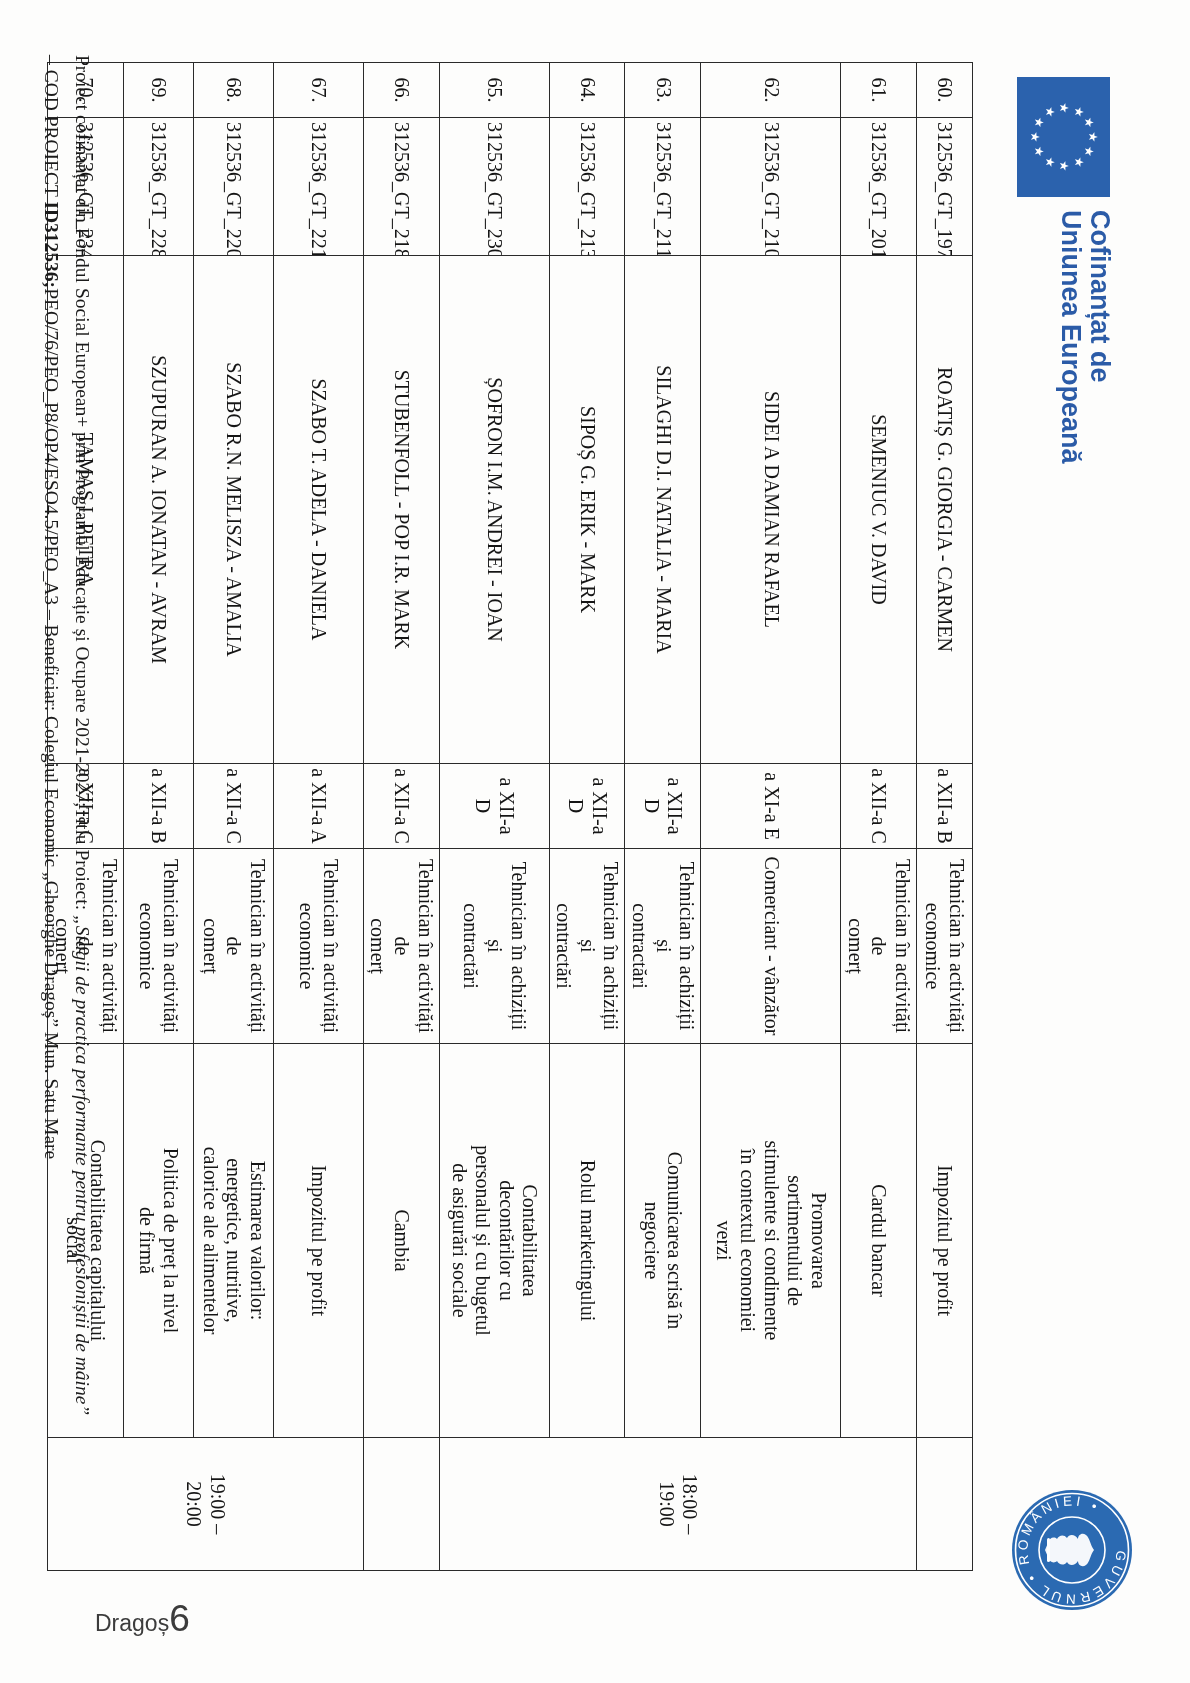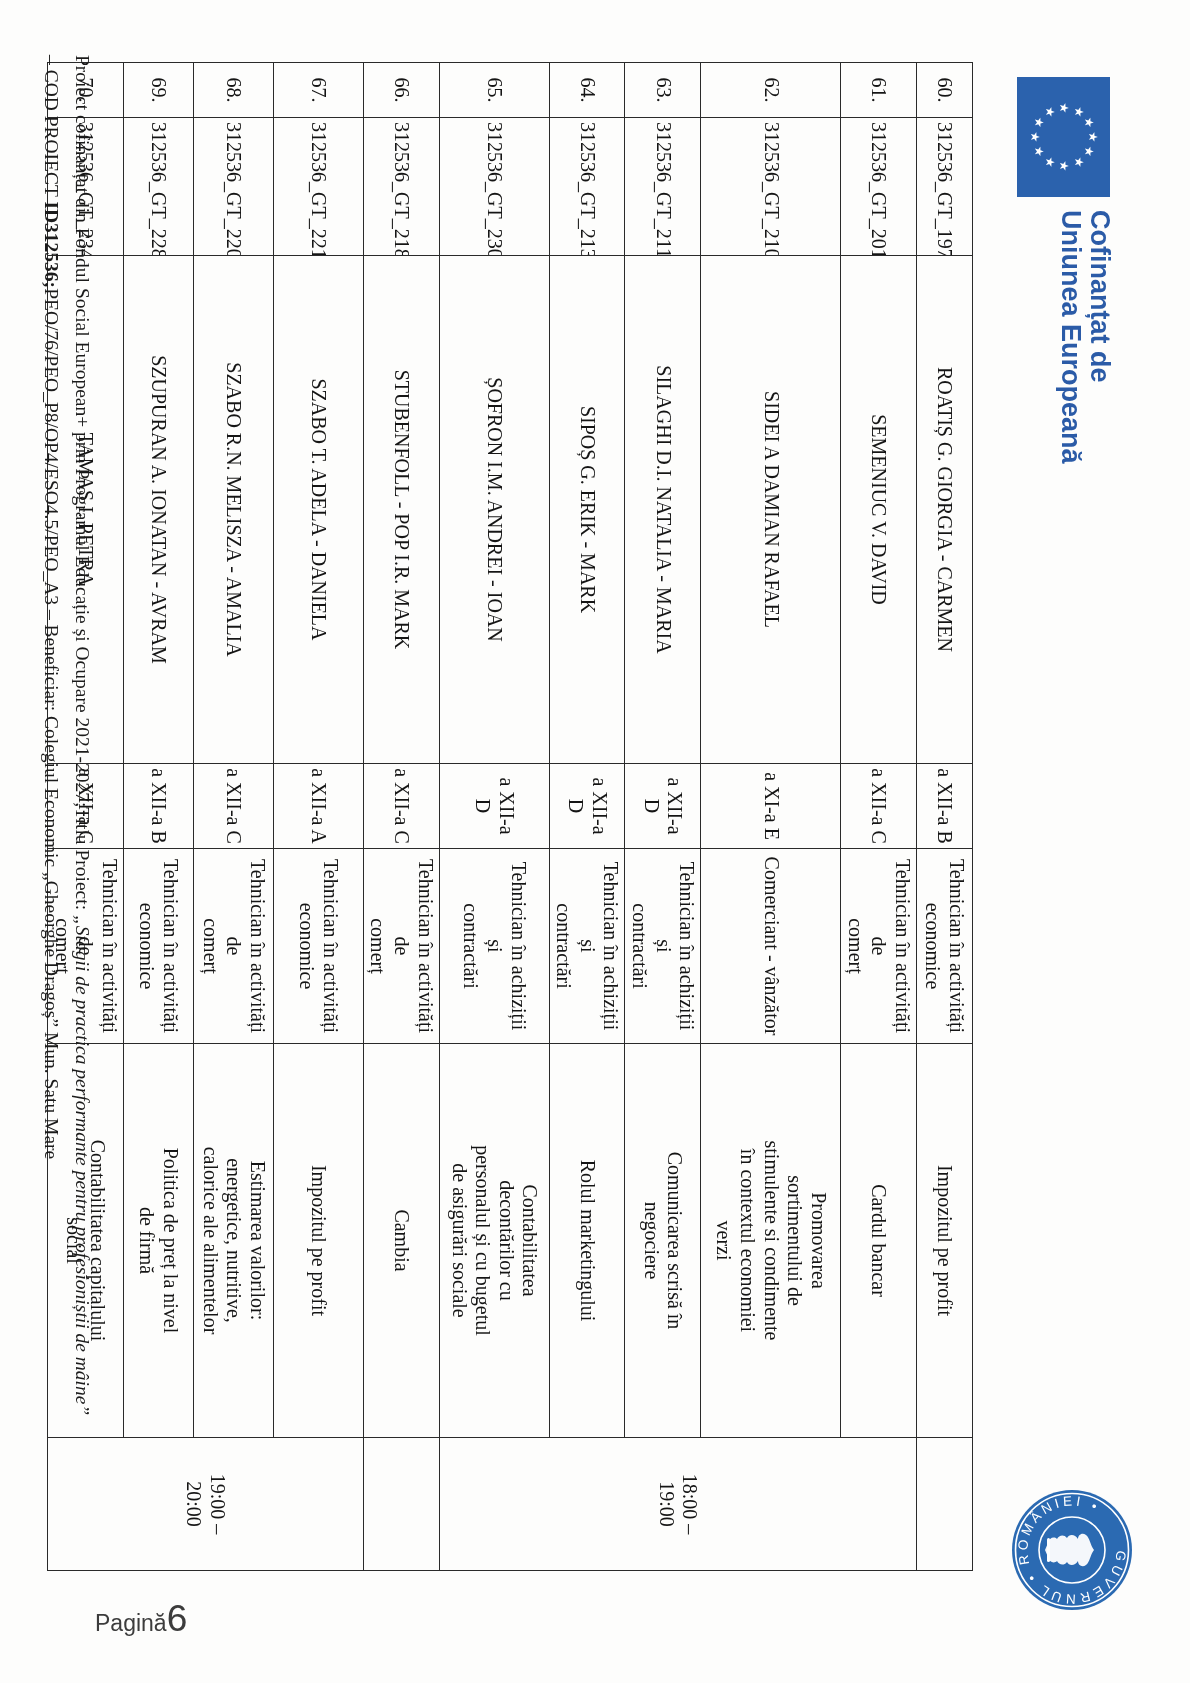--- a/index.html
+++ b/index.html
@@ -239,16 +239,16 @@
       <div>
         <span>Proiect cofinanțat din Fondul Social European+ prin Programul Educație și Ocupare 2021-2027;Titlu Proiect: </span><span class="it">„Stagii de practica performante pentru profesioniștii de mâine”</span>
       </div>
       <div>
         <span>– COD PROIECT </span><span class="bd">ID312536;</span><span>PEO/76/PEO_P8/OP4/ESO4.5/PEO_A3 – Beneficiar: Colegiul Economic „Gheorghe Dragoș” Mun. Satu Mare</span>
       </div>
     </div>
   </div>
 
   <div class="page-number">
-    <span class="lbl">Pagină</span>
+    <span class="lbl">Dragoș</span>
       <span class="num">6</span>
   </div>
 </div>
 
 </body></html>

